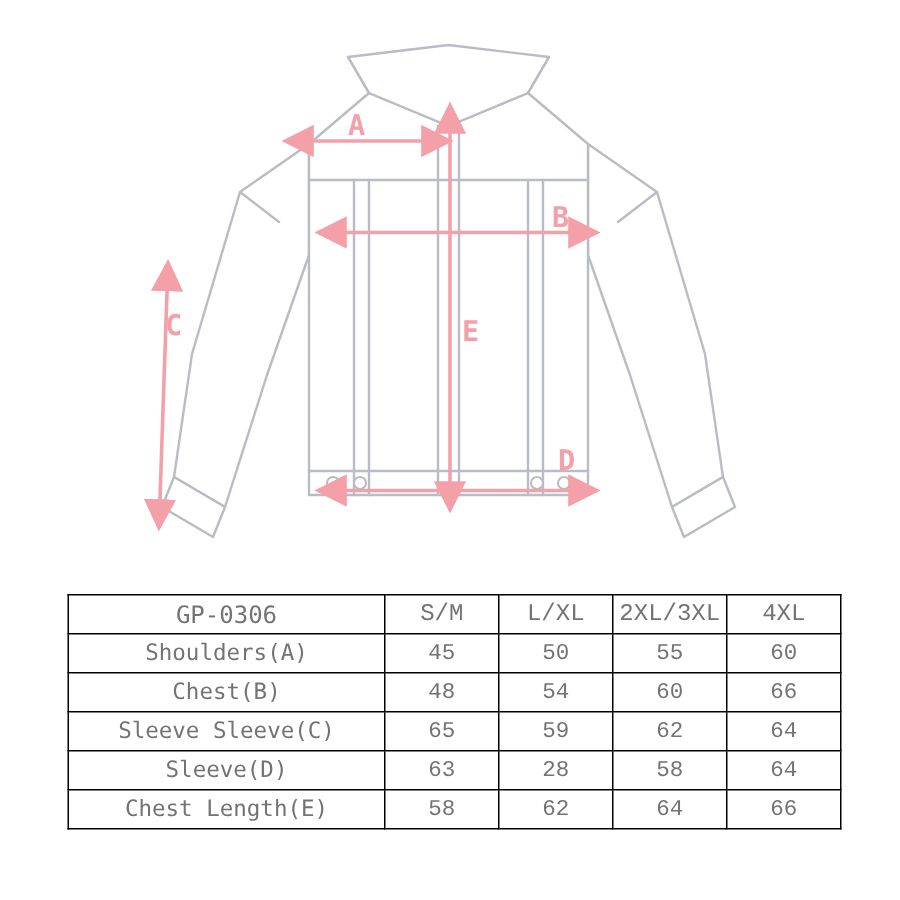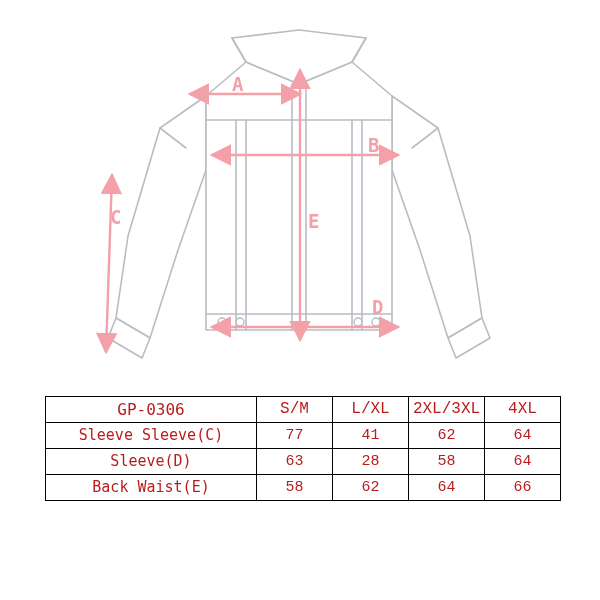--- a/index.html
+++ b/index.html
@@ -51,21 +51,21 @@
     top: 396px;
     width: 510px;
     border-collapse: collapse;
     table-layout: fixed;
   }
   #size-table td {
     border: 1px solid #000000;
     height: 25px;
     font-family: "DejaVu Sans Mono", monospace;
     font-size: 15px;
-    color: #b91c1c;
+    color: #737373;
     text-align: center;
     padding: 0;
     line-height: 25px;
     overflow: hidden;
     white-space: nowrap;
   }
   #size-table td.label-col {
     width: 210px;
   }
   #size-table td.val-col {
@@ -154,35 +154,49 @@
   <table id="size-table">
     <tbody>
       <tr>
         <td class="label-col">GP-0306</td>
         <td class="val-col">S/M</td>
         <td class="val-col">L/XL</td>
         <td class="val-col">2XL/3XL</td>
         <td class="val-col">4XL</td>
       </tr>
       <tr>
+        <td class="label-col">Shoulders(A)</td>
+        <td class="val-col">45</td>
+        <td class="val-col">50</td>
+        <td class="val-col">55</td>
+        <td class="val-col">60</td>
+      </tr>
+      <tr>
+        <td class="label-col">Chest(B)</td>
+        <td class="val-col">48</td>
+        <td class="val-col">54</td>
+        <td class="val-col">60</td>
+        <td class="val-col">66</td>
+      </tr>
+      <tr>
         <td class="label-col">Sleeve Sleeve(C)</td>
-        <td class="val-col">77</td>
-        <td class="val-col">41</td>
+        <td class="val-col">65</td>
+        <td class="val-col">59</td>
         <td class="val-col">62</td>
         <td class="val-col">64</td>
       </tr>
       <tr>
         <td class="label-col">Sleeve(D)</td>
         <td class="val-col">63</td>
         <td class="val-col">28</td>
         <td class="val-col">58</td>
         <td class="val-col">64</td>
       </tr>
       <tr>
-        <td class="label-col">Back Waist(E)</td>
+        <td class="label-col">Chest Length(E)</td>
         <td class="val-col">58</td>
         <td class="val-col">62</td>
         <td class="val-col">64</td>
         <td class="val-col">66</td>
       </tr>
     </tbody>
   </table>
 
 </div>
 

